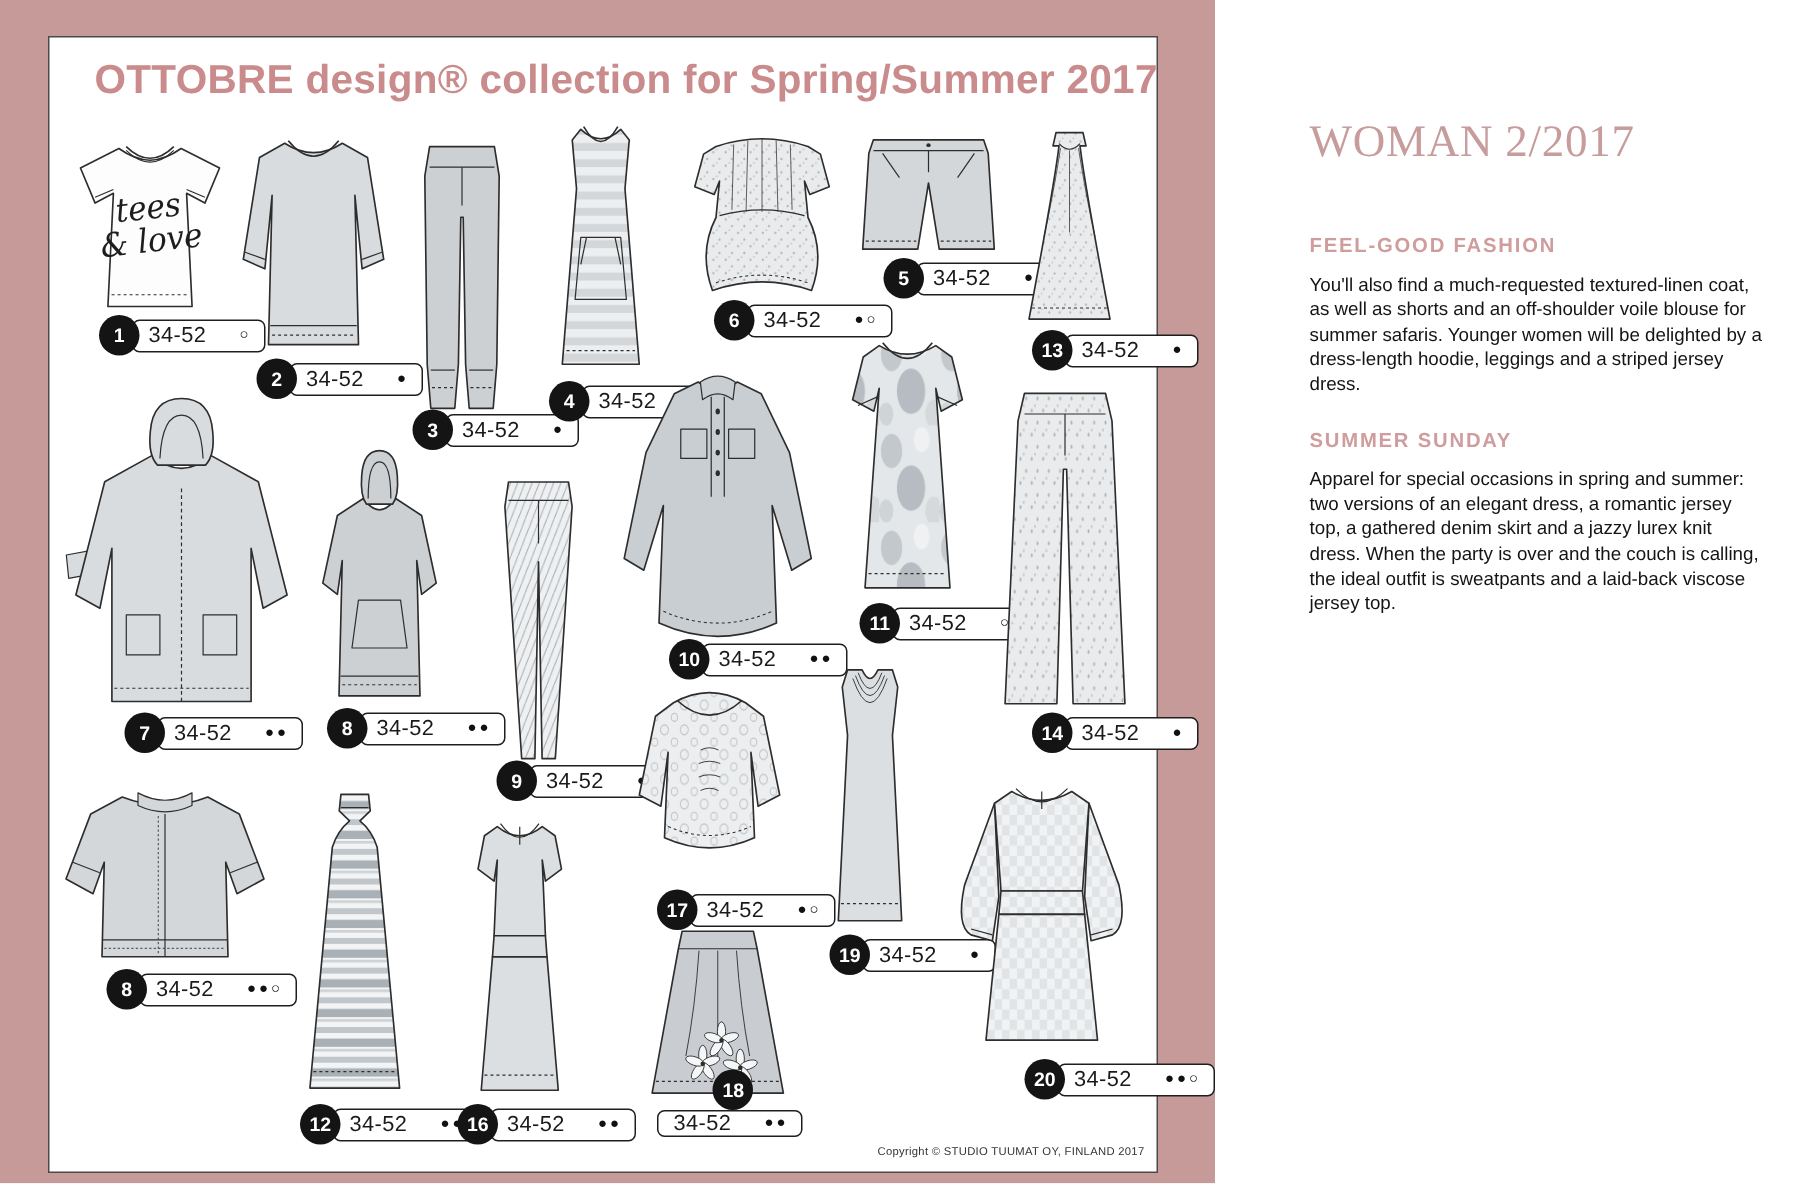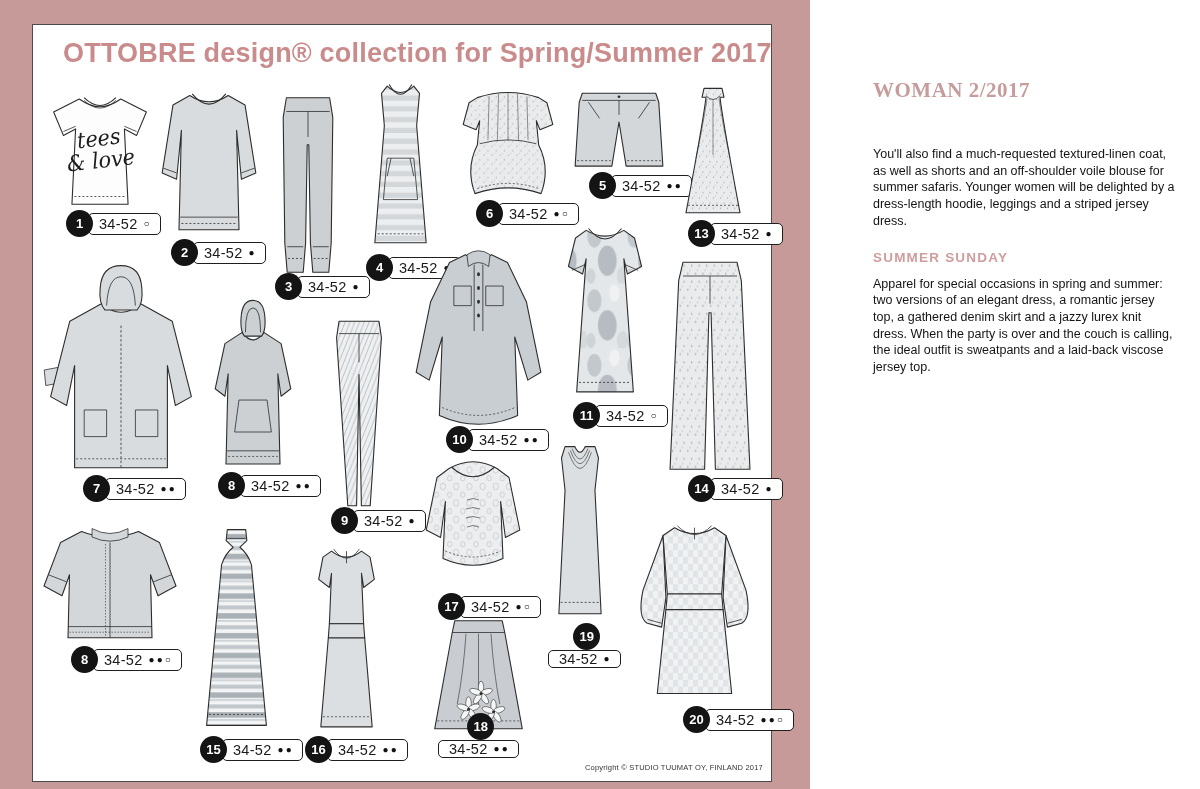--- a/index.html
+++ b/index.html
@@ -16,26 +16,26 @@
          border:1px solid #4a4a4a;box-sizing:border-box;}
   .panel-title{position:absolute;left:30px;top:13px;font-size:27px;font-weight:bold;
                color:var(--title-pink);letter-spacing:0.2px;white-space:nowrap;}
   .garment{position:absolute;overflow:visible;}
   .badge{position:absolute;display:flex;align-items:center;height:27px;}
   .badge-num{width:27px;height:27px;border-radius:50%;background:#141414;color:#fff;
              font-size:13px;font-weight:bold;display:flex;align-items:center;justify-content:center;
              position:relative;z-index:2;flex:0 0 27px;}
   .badge-pill{margin-left:-5px;height:20px;background:#fff;border:1.4px solid #1e1e1e;border-radius:5px;
               display:flex;align-items:center;padding:0 8px 0 10px;font-size:14.5px;color:#1a1a1a;
-              letter-spacing:0.3px;white-space:nowrap;}
+              letter-spacing:0.3px;white-space:nowrap;gap:16px;}
   .badge-dots{margin-left:6px;font-size:10px;letter-spacing:2px;color:#111;line-height:1;}
   .copyright{position:absolute;right:8px;bottom:9px;font-size:7.5px;color:#333;letter-spacing:0.2px;margin-left:27px;}
   .sidebar{position:absolute;left:873px;top:80px;width:312px;}
-  .magazine-title{margin:0;font-family:"Liberation Serif",serif;font-weight:700;
-                  font-size:21px;color:var(--heading-pink);letter-spacing:0.5px;line-height:1;}
+  .magazine-title{margin:0;font-family:"Liberation Serif",serif;font-weight:400;
+                  font-size:30px;color:var(--heading-pink);letter-spacing:0.5px;line-height:1;}
   #sections{margin-top:45px;}
   .section + .section{margin-top:20px;}
   .section h2{margin:0 0 9px 0;font-size:13.5px;font-weight:bold;color:var(--section-pink);
               letter-spacing:1.2px;line-height:1.3;}
   .section h2 span{display:block;}
   .section p{margin:0 0 17px 0;font-size:12.5px;line-height:1.33;color:#141414;width:302px;}
 </style>
 </head>
 <body>
 
@@ -305,21 +305,21 @@
             <span>34-52</span>
             <span class="badge-dots">●</span>
           </span>
         </div>
         <svg class="garment" viewBox="0 0 100 100" preserveAspectRatio="none" style="left: 146px; top: 498px; width: 115px; height: 220px;">
           <path d="M42 3 L58 3 L59 8 L53 11 Q60 14 63 19 L76 92 L24 92 L37 19 Q40 14 47 11 L41 8 Z" fill="url(#pat-paint)" stroke="#2d2d2d" stroke-width="1.1" stroke-linejoin="round" vector-effect="non-scaling-stroke"></path>
           <path d="M42 7 L58 7" fill="none" stroke="#2d2d2d" stroke-width="0.8" stroke-linejoin="round" vector-effect="non-scaling-stroke"></path>
           <path d="M26 87 L74 87" fill="none" stroke="#2d2d2d" stroke-width="0.8" stroke-linejoin="round" vector-effect="non-scaling-stroke" stroke-dasharray="2 2"></path>
         </svg>
         <div class="badge" style="left: 167px; top: 711px;">
-          <span class="badge-num">15</span>
+          <span class="badge-num">12</span>
           <span class="badge-pill">
             <span>34-52</span>
             <span class="badge-dots">●●</span>
           </span>
         </div>
         <svg class="garment" viewBox="0 0 100 100" preserveAspectRatio="none" style="left: 260px; top: 516px; width: 107px; height: 202px;">
           <path d="M36 5 Q50 11 64 5 L72 8 L76 19 L66 23 L64 16 L66 41 L34 41 L36 16 L34 23 L24 19 L28 8 Z" fill="#dcdfe1" stroke="#2d2d2d" stroke-width="1.1" stroke-linejoin="round" vector-effect="non-scaling-stroke"></path>
           <path d="M34 41 L66 41 L67 48 L33 48 Z" fill="#dcdfe1" stroke="#2d2d2d" stroke-width="1.1" stroke-linejoin="round" vector-effect="non-scaling-stroke"></path>
           <path d="M33 48 L67 48 L74 92 L26 92 Z" fill="#dcdfe1" stroke="#2d2d2d" stroke-width="1.1" stroke-linejoin="round" vector-effect="non-scaling-stroke"></path>
           <path d="M38 4 Q50 13 62 4" fill="none" stroke="#2d2d2d" stroke-width="0.8" stroke-linejoin="round" vector-effect="non-scaling-stroke"></path>
@@ -382,21 +382,21 @@
             <span class="badge-dots">●●</span>
           </span>
         </div>
         <svg class="garment" viewBox="0 0 100 100" preserveAspectRatio="none" style="left: 503px; top: 414px; width: 88px; height: 190px;">
           <path d="M33 4 L44 4 Q50 10 56 4 L67 4 L71 10 L67 27 L74 92 L26 92 L33 27 L29 10 Z" fill="#dcdfe1" stroke="#2d2d2d" stroke-width="1.1" stroke-linejoin="round" vector-effect="non-scaling-stroke"></path>
           <path d="M41 5 Q50 16 59 5" fill="none" stroke="#2d2d2d" stroke-width="0.6" stroke-linejoin="round" vector-effect="non-scaling-stroke"></path>
           <path d="M39 6 Q50 20 61 6" fill="none" stroke="#2d2d2d" stroke-width="0.6" stroke-linejoin="round" vector-effect="non-scaling-stroke"></path>
           <path d="M37 7 Q50 24 63 7" fill="none" stroke="#2d2d2d" stroke-width="0.6" stroke-linejoin="round" vector-effect="non-scaling-stroke"></path>
           <path d="M28 86 L72 86" fill="none" stroke="#2d2d2d" stroke-width="0.8" stroke-linejoin="round" vector-effect="non-scaling-stroke" stroke-dasharray="2 2"></path>
         </svg>
-        <div class="badge" style="left: 520px; top: 598px; flex-direction: column;">
+        <div class="badge" style="left: 520px; top: 598px;">
           <span class="badge-num">19</span>
           <span class="badge-pill">
             <span>34-52</span>
             <span class="badge-dots">●</span>
           </span>
         </div>
         <svg class="garment" viewBox="0 0 100 100" preserveAspectRatio="none" style="left: 590px; top: 491px; width: 143px; height: 195px;">
           <path d="M28 10 L14 38 Q10 52 17 55 L27 57 L30 42 Z" fill="url(#pat-check)" stroke="#2d2d2d" stroke-width="1.1" stroke-linejoin="round" vector-effect="non-scaling-stroke"></path>
           <path d="M72 10 L86 38 Q90 52 83 55 L73 57 L70 42 Z" fill="url(#pat-check)" stroke="#2d2d2d" stroke-width="1.1" stroke-linejoin="round" vector-effect="non-scaling-stroke"></path>
           <path d="M36 6 Q50 12 64 6 L72 10 L69 40 L31 40 L28 10 Z" fill="url(#pat-check)" stroke="#2d2d2d" stroke-width="1.1" stroke-linejoin="round" vector-effect="non-scaling-stroke"></path>
@@ -414,20 +414,23 @@
             <span class="badge-dots">●●○</span>
           </span>
         </div>
       </div>
     <div class="copyright">Copyright © STUDIO TUUMAT OY, FINLAND 2017</div>
   </div>
   <div class="sidebar">
     <h1 class="magazine-title">WOMAN 2/2017</h1>
     <div id="sections">
         <div class="section">
+          <h2>
+            <span>FEEL-GOOD FASHION</span>
+          </h2>
           <p>You'll also find a much-requested textured-linen coat, as well as shorts and an off-shoulder voile blouse for summer safaris. Younger women will be delighted by a dress-length hoodie, leggings and a striped jersey dress.</p>
         </div>
         <div class="section">
           <h2>
             <span>SUMMER SUNDAY</span>
           </h2>
           <p>Apparel for special occasions in spring and summer: two versions of an elegant dress, a romantic jersey top, a gathered denim skirt and a jazzy lurex knit dress. When the party is over and the couch is calling, the ideal outfit is sweatpants and a laid-back viscose jersey top.</p>
         </div>
       </div>
   </div>

